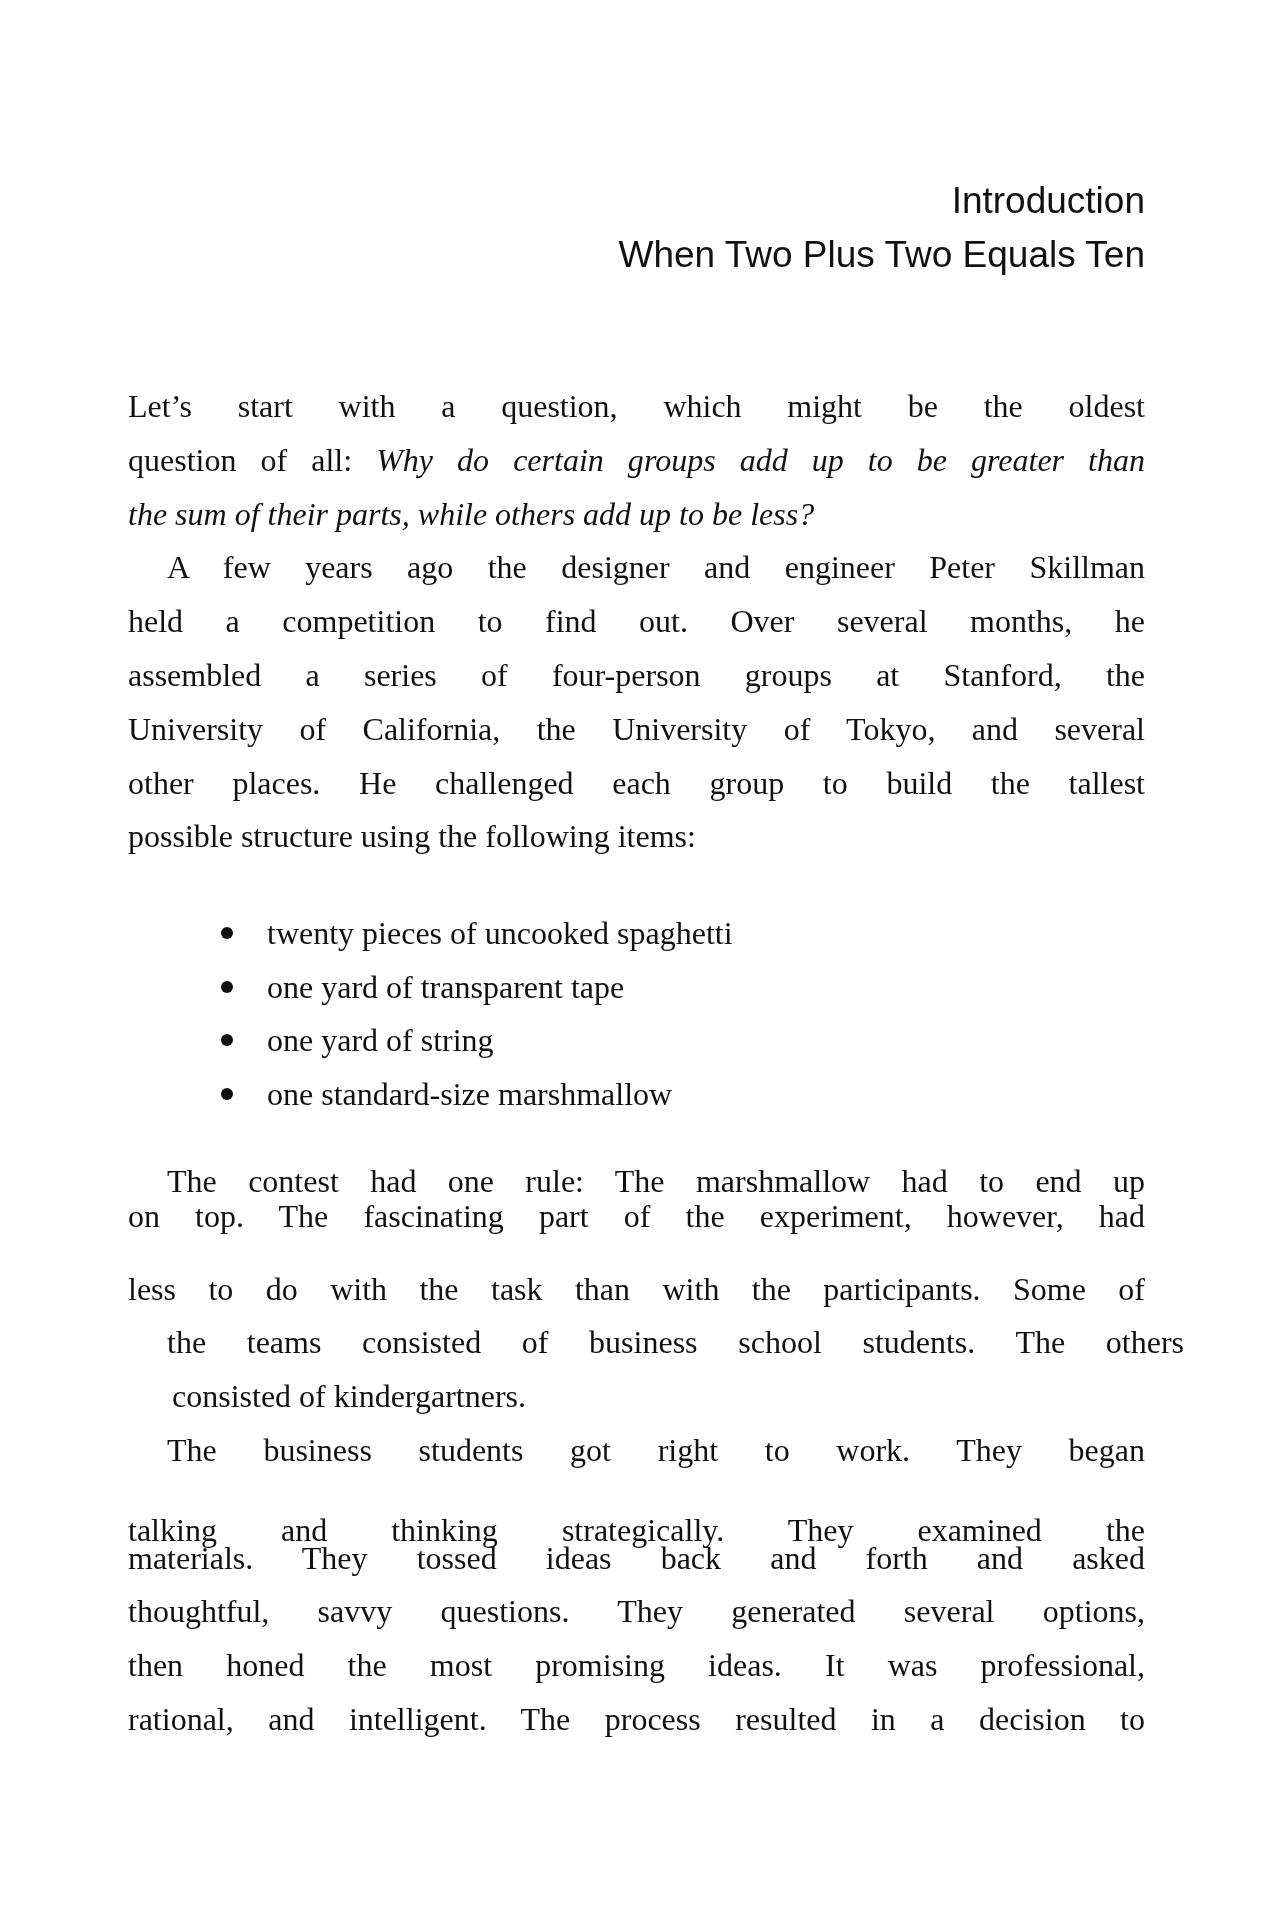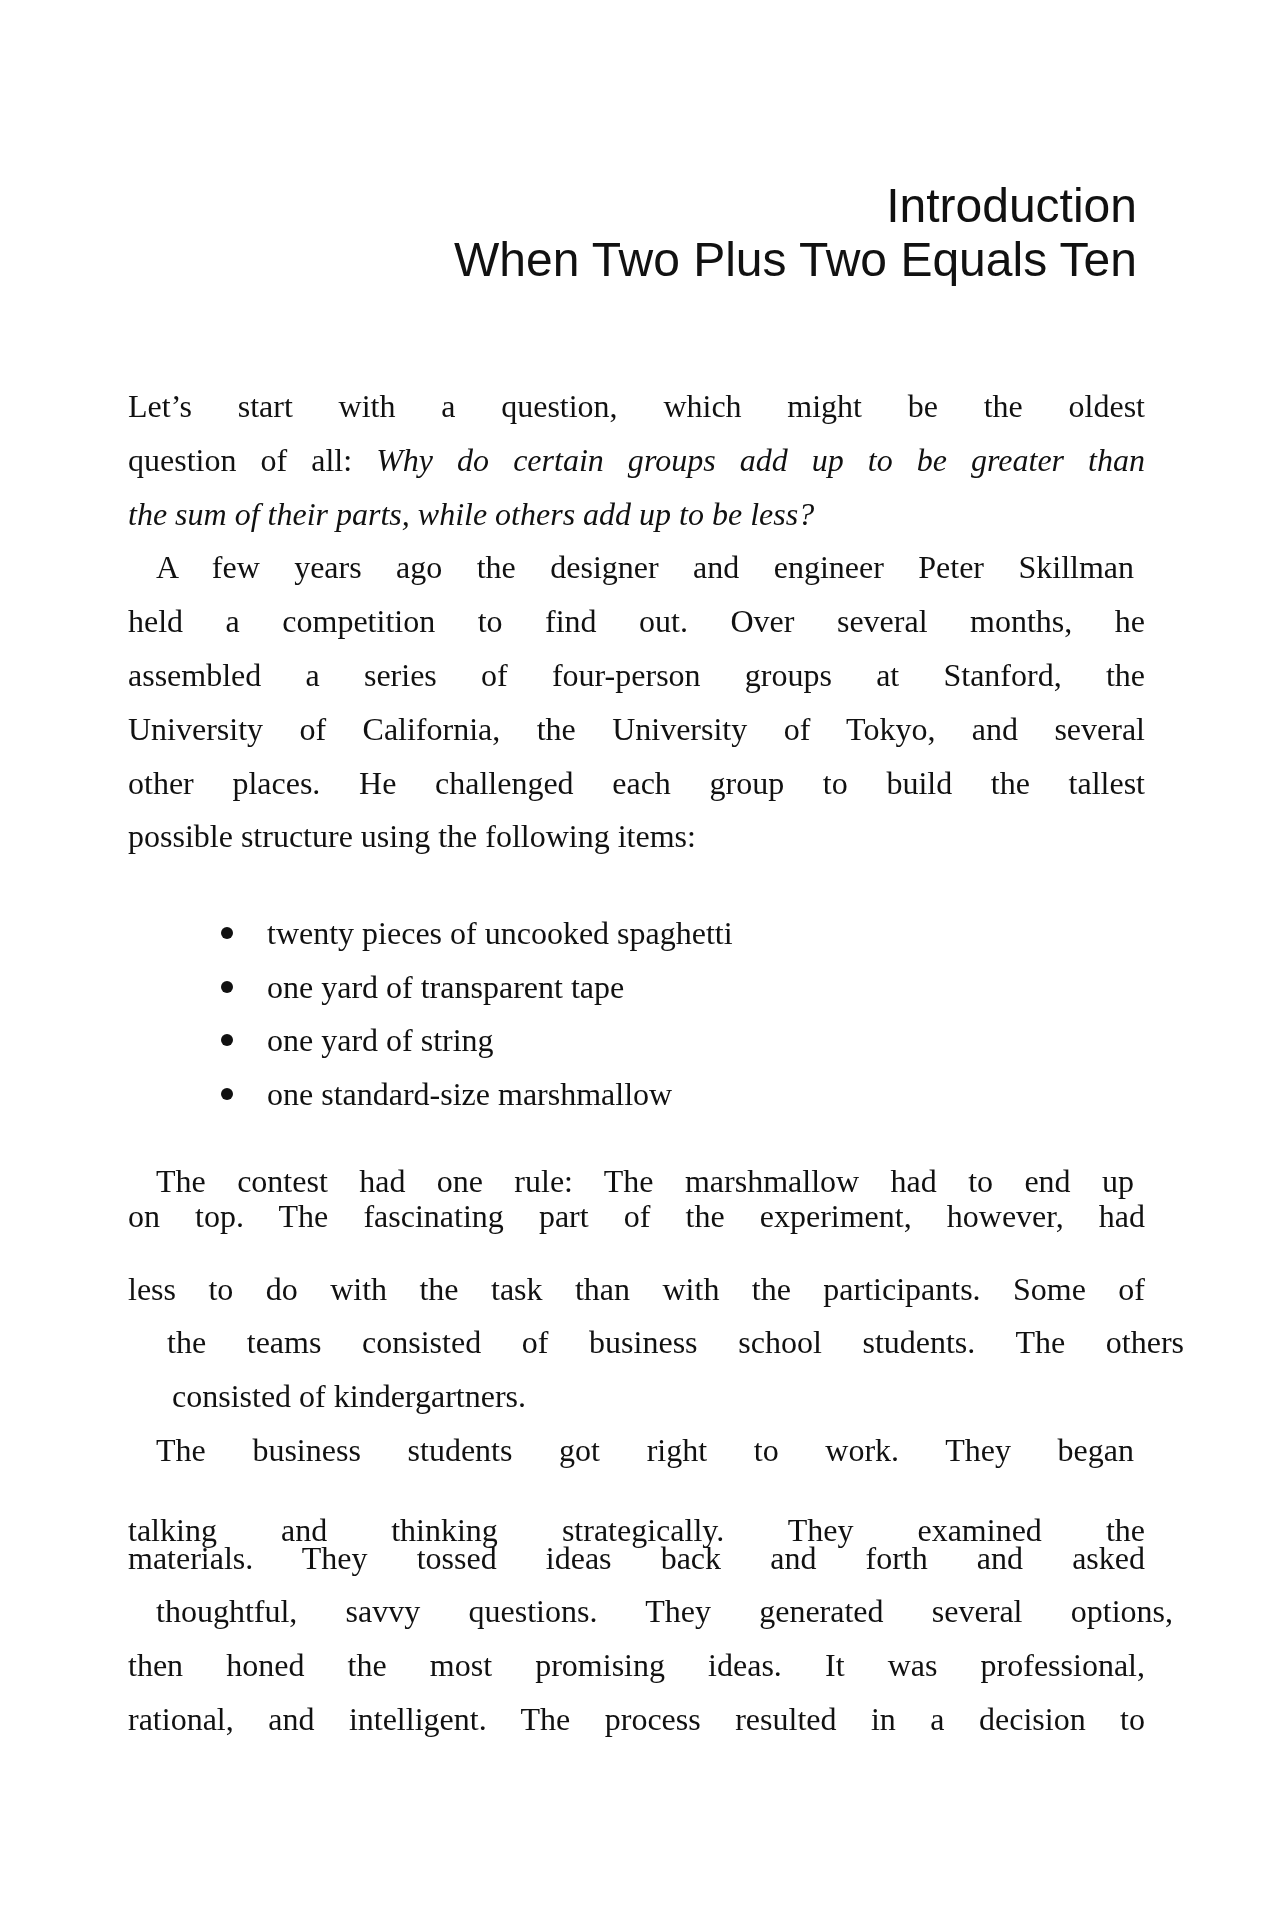--- a/index.html
+++ b/index.html
@@ -1,20 +1,20 @@
 <!DOCTYPE html>
 <html><head>
 <meta charset="utf-8">
 <style>
   html,body{margin:0;padding:0;background:#fff;}
   body{width:1280px;height:1925px;position:relative;overflow:hidden;color:#111;}
-  .title{position:absolute;right:143px;font-family:"Liberation Sans",sans-serif;font-size:48px;line-height:1;text-align:right;white-space:nowrap;color:#111;}
+  .title{position:absolute;right:135px;font-family:"Liberation Sans",sans-serif;font-size:37px;line-height:1;text-align:right;white-space:nowrap;color:#111;}
   .line{position:absolute;left:128px;width:1017px;font-family:"Liberation Serif",serif;font-size:32px;line-height:1;white-space:nowrap;text-align:justify;text-align-last:justify;}
   .line.last{text-align-last:left;}
-  .line.ind{left:156px;width:978px;}
+  .line.ind{left:167px;width:978px;}
   .it{font-style:italic;}
   .li{position:absolute;left:232px;font-family:"Liberation Serif",serif;font-size:32px;line-height:1;white-space:nowrap;}
   .bullet{position:absolute;left:-11px;top:10px;width:12px;height:12px;border-radius:50%;background:#111;}
   .li span.t{position:absolute;left:35px;}
 </style>
 </head>
 <body>
 
 <div id="page">
   <div class="title" style="top:182px;">Introduction</div>
@@ -55,18 +55,18 @@
         <div class="line ind" style="top: 1165px;"><span>The contest had one rule: The marshmallow had to end up</span></div>
         <div class="line" style="top: 1200px;"><span>on top. The fascinating part of the experiment, however, had</span></div>
         <div class="line" style="top: 1272.6px;"><span>less to do with the task than with the participants. Some of</span></div>
         <div class="line" style="top: 1326.4px; margin-left: 39px;"><span>the teams consisted of business school students. The others</span></div>
         <div class="line last" style="top: 1380.2px; margin-left: 44px;"><span>consisted of kindergartners.</span></div>
       </div>
       <div>
         <div class="line ind" style="top: 1434px;"><span>The business students got right to work. They began</span></div>
         <div class="line" style="top: 1487.8px; margin-top: 26px;"><span>talking and thinking strategically. They examined the</span></div>
         <div class="line" style="top: 1541.6px;"><span>materials. They tossed ideas back and forth and asked</span></div>
-        <div class="line" style="top: 1595.4px; margin-left: 28px;"><span>thoughtful, savvy questions. They generated several options,</span></div>
+        <div class="line" style="top: 1595.4px;"><span>thoughtful, savvy questions. They generated several options,</span></div>
         <div class="line" style="top: 1649.2px;"><span>then honed the most promising ideas. It was professional,</span></div>
         <div class="line" style="top: 1703px;"><span>rational, and intelligent. The process resulted in a decision to</span></div>
       </div>
     </div>
 </div>
 
 </body></html>

